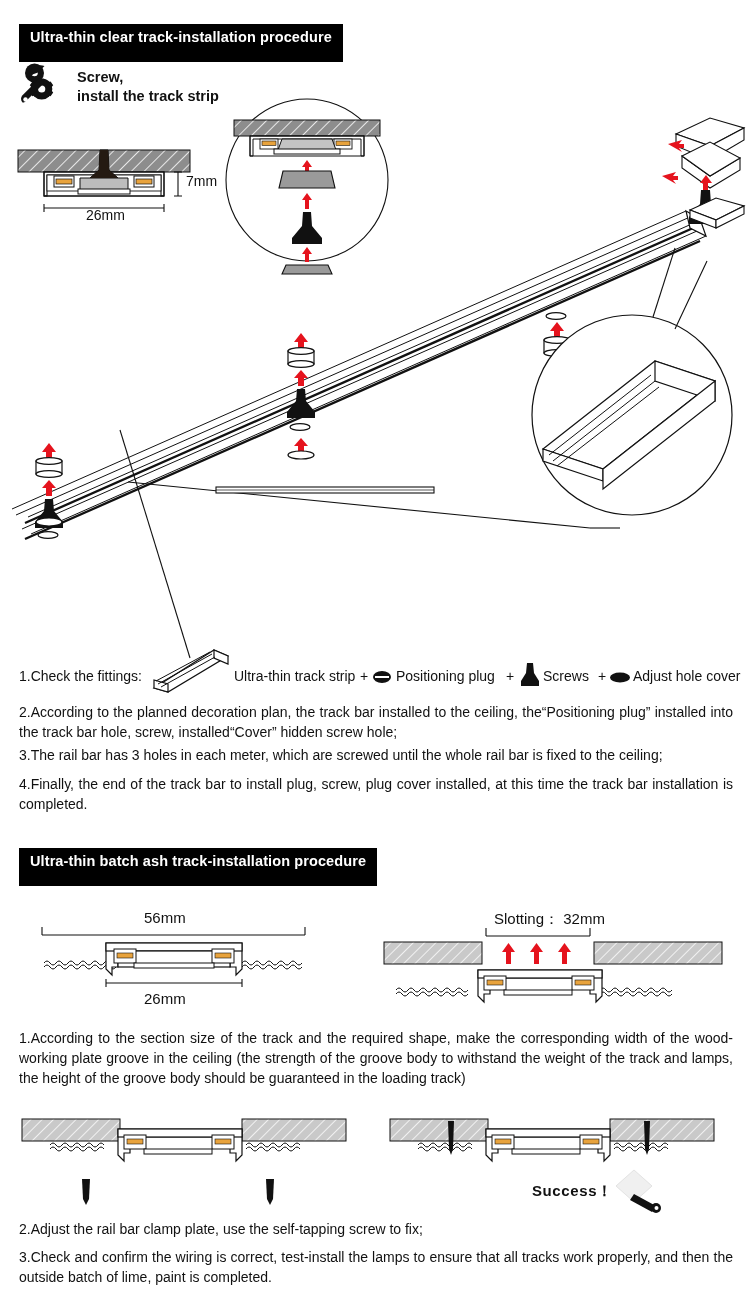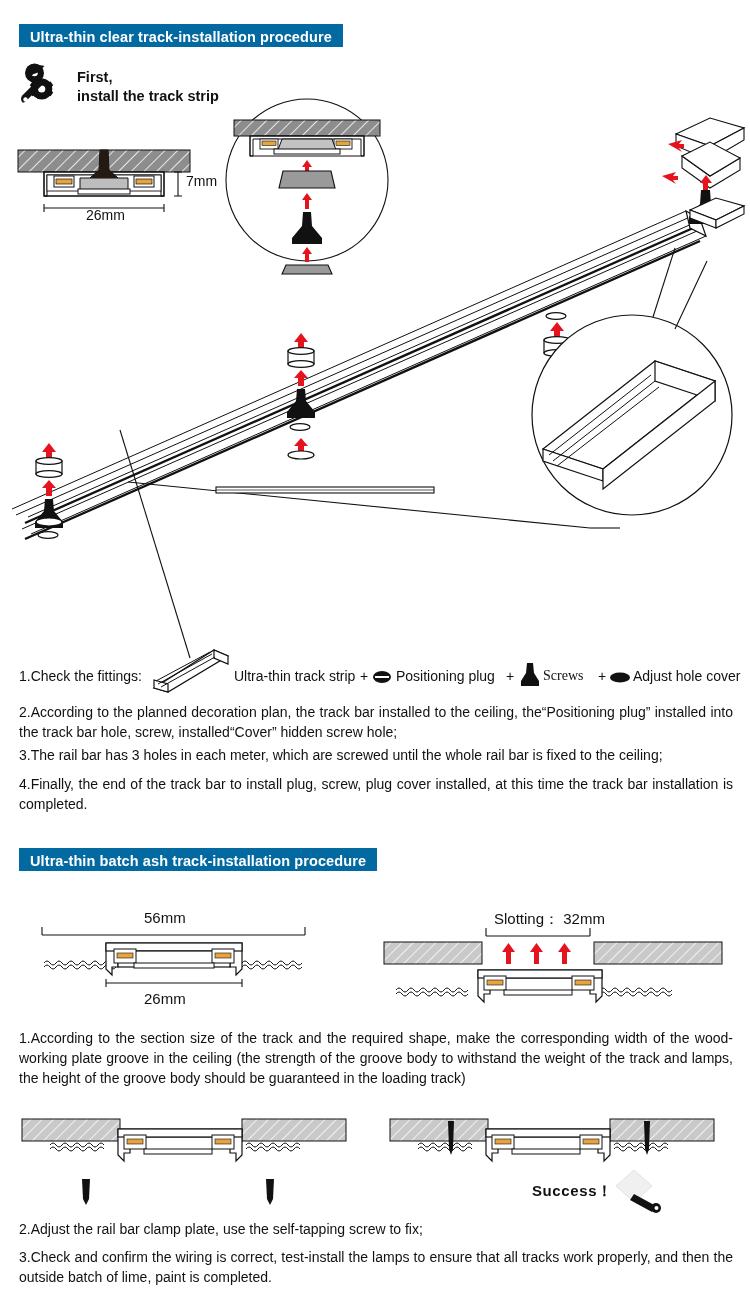--- a/index.html
+++ b/index.html
@@ -6,23 +6,23 @@
   html,body{margin:0;padding:0;background:#ffffff;}
   body{
     width:750px;height:1291px;position:relative;overflow:hidden;
     font-family:"Liberation Sans","DejaVu Sans",sans-serif;
     color:#111;
   }
   .abs{position:absolute;}
 
   
   .banner{
-    background:#0369a1;color:#fff;font-weight:bold;
+    background:#000000;color:#fff;font-weight:bold;
     font-size:14.5px;letter-spacing:.1px;
-    padding:6px 11px 1px 11px;display:inline-block;
+    padding:6px 11px 16px 11px;display:inline-block;
     line-height:1.1;white-space:nowrap;
   }
 
   
   .lead{
     font-weight:bold;font-size:14.5px;line-height:1.33;white-space:nowrap;
   }
 
   
   .para{
@@ -58,21 +58,21 @@
       <path d="M30 21 l4.6 -1.6 2.6 3.8 -3.1 3.6 3.1 3.6 -2.6 3.8 -4.6 -1.6 -2.2 4.2 -4.6 0 -2.2 -4.2 -4.6 1.6 -2.6 -3.8 3.1 -3.6 -3.1 -3.6 2.6 -3.8 4.6 1.6 2.2 -4.2 4.6 0z"></path>
       <circle cx="25.7" cy="27" r="10.6"></circle>
       <circle cx="25.7" cy="27" r="3.6" fill="#fff"></circle>
       <path d="M6.5 40.5 c-2 -2 -2 -5.2 0 -7.2 l17 -17 4.6 4.6 -17 17 c-2 2 -2.6 2.6 -4.6 2.6z"></path>
       <path d="M22 10.5 l6.5 -6.5 c-4.2 -1.6 -9 -0.6 -12.2 2.6 -2.6 2.6 -3.7 6.2 -3.2 9.6 l4 -4z"></path>
       <circle cx="9.5" cy="37.5" r="2.2" fill="#fff"></circle>
     </g>
   </svg>
 </div>
 <div class="abs lead" style="left:77px;top:68px;">
-  <div>First,</div>
+  <div>Screw,</div>
   <div>install the track strip</div>
 </div>
 
 <div class="sv" style="left:14px;top:148px;">
   <svg width="200" height="82" viewBox="0 0 200 82">
     <defs>
       <pattern id="hatchA" width="9" height="9" patternTransform="rotate(45)" patternUnits="userSpaceOnUse">
         <rect width="9" height="9" fill="#8d8d8d"></rect>
         <line x1="0" y1="0" x2="0" y2="9" stroke="#ffffff" stroke-width="1.6"></line>
       </pattern>
@@ -321,21 +321,21 @@
     <line x1="4" y1="8" x2="18" y2="8" stroke="#fff" stroke-width="2"></line>
   </svg>
 </div>
 <div class="abs legend-txt" style="left:396px;top:668px;">Positioning plug</div>
 <div class="abs legend-txt" style="left:506px;top:668px;">+</div>
 <div class="sv" style="left:520px;top:663px;">
   <svg width="20" height="24" viewBox="0 0 20 24">
     <path d="M7 0 L13 0 L14 10 L19 18 L19 23 L1 23 L1 18 L6 10 Z" fill="#111"></path>
   </svg>
 </div>
-<div class="abs legend-txt" style="left:543px;top:668px;font-family:Liberation Serif, serif;">Screws</div>
+<div class="abs legend-txt" style="left:543px;top:668px;">Screws</div>
 <div class="abs legend-txt" style="left:598px;top:668px;">+</div>
 <div class="sv" style="left:609px;top:671px;">
   <svg width="22" height="13" viewBox="0 0 22 13">
     <ellipse cx="11" cy="6.5" rx="10" ry="5" fill="#111"></ellipse>
   </svg>
 </div>
 <div class="abs legend-txt" style="left:633px;top:668px;">Adjust hole cover</div>
 
 <div class="abs para" style="left:19px;top:703px;width:714px;">2.According to the planned decoration plan, the track bar installed to the ceiling, the“Positioning plug” installed into the track bar hole, screw, installed“Cover” hidden screw hole;</div>
 <div class="abs para nojust" style="left:19px;top:746px;width:714px;">3.The rail bar has 3 holes in each meter, which are screwed until the whole rail bar is fixed to the ceiling;</div>

